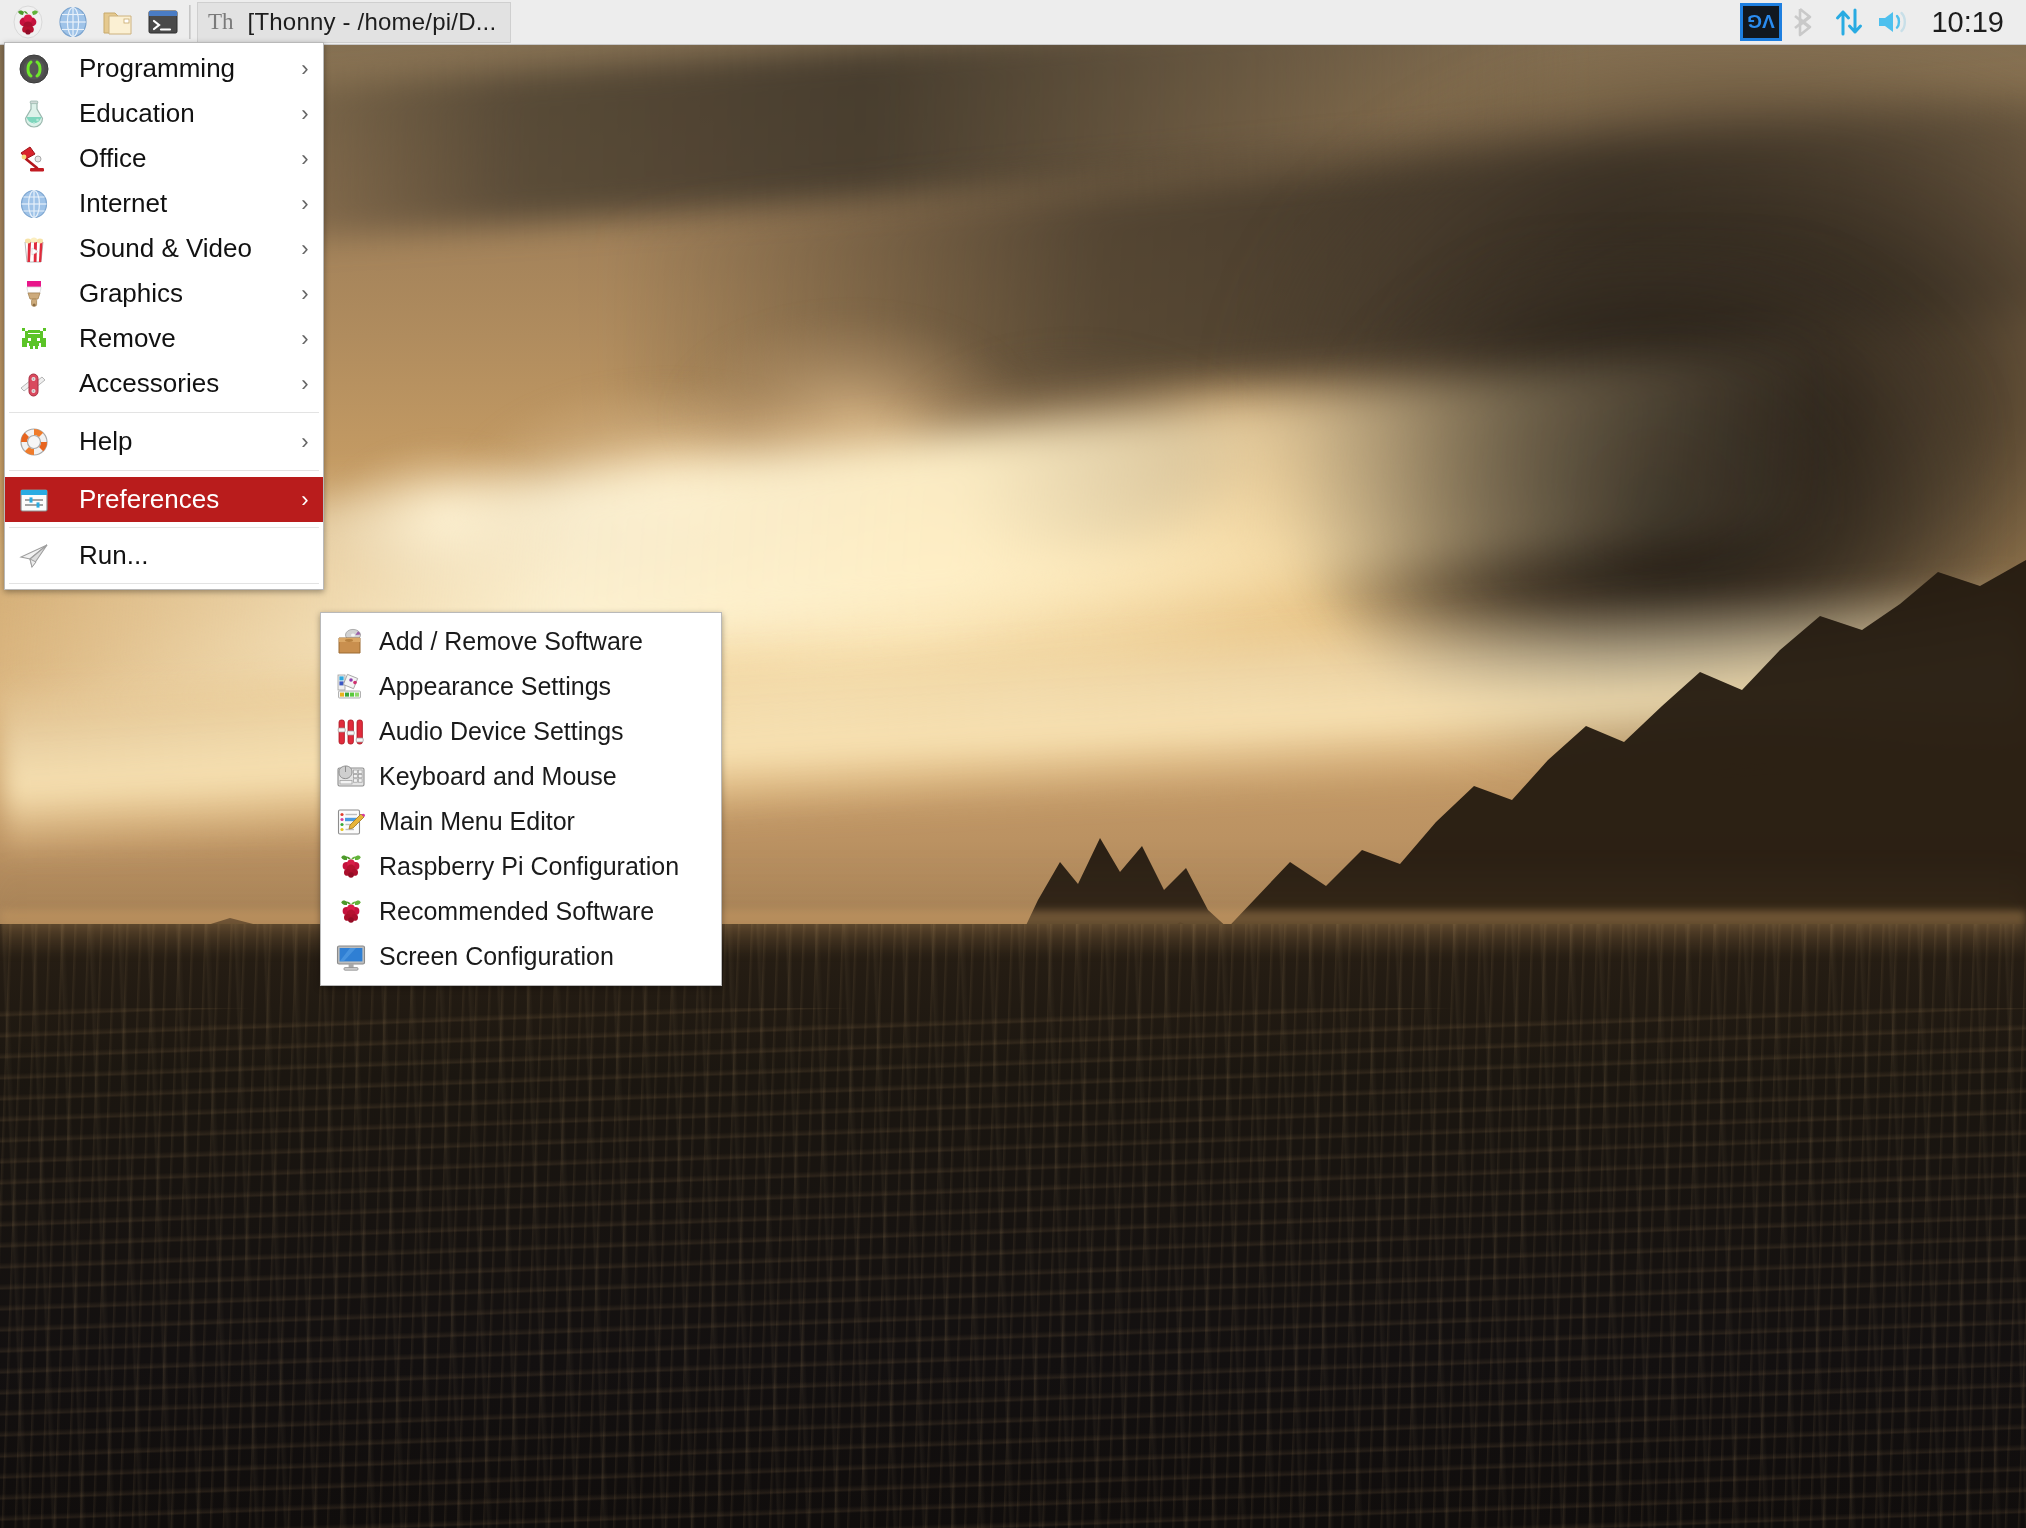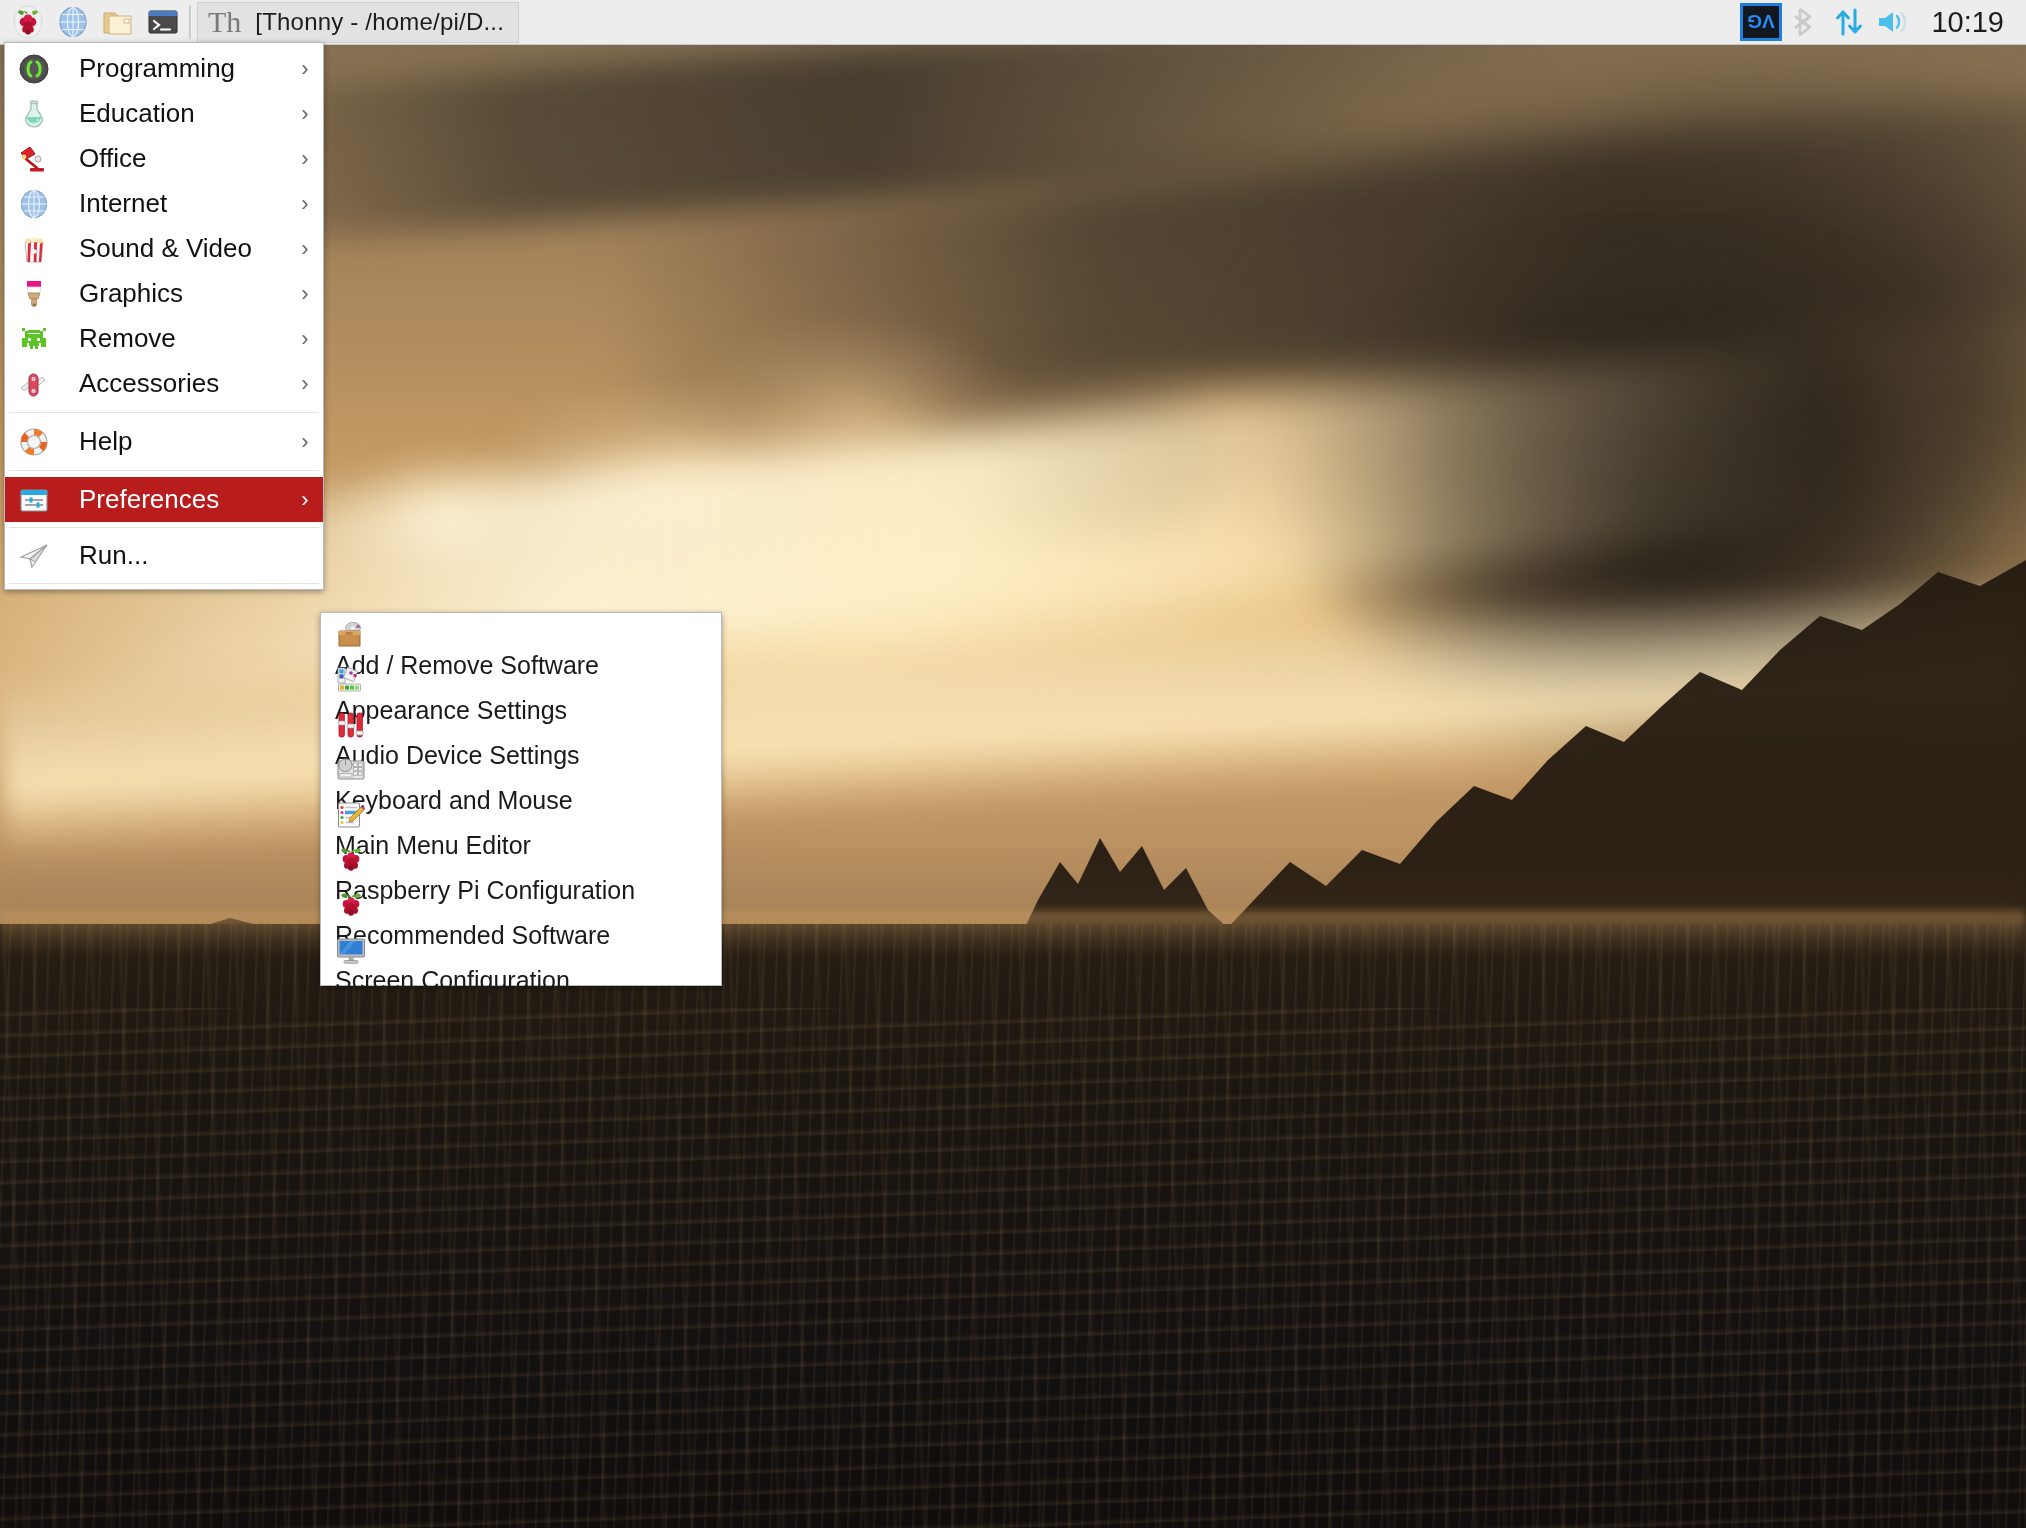--- a/index.html
+++ b/index.html
@@ -259,25 +259,24 @@
   #sub-menu {
     position:absolute; left:320px; top:612px;
     width:402px;
     background:#ffffff;
     border:1px solid #b9b9b9;
     box-shadow:0 2px 6px rgba(0,0,0,.35);
     z-index:90;
     padding:6px 0;
   }
   .smi {
-    display:flex; align-items:flex-start;
+    display:flex; align-items:center;
     height:45px;
     padding:0 10px 0 14px;
     cursor:pointer;
-    flex-direction:column;
   }
   .smi-icon {
     width:32px; height:32px; flex:0 0 32px;
     display:flex; align-items:center; justify-content:center;
     margin-right:12px;
   }
   .smi-label { font-size:25px; color:#1a1a1a; white-space:nowrap; }
 </style>
 </head>
 <body>
@@ -363,21 +362,21 @@
         <rect x="3" y="6" width="28" height="5" fill="#4a7cc4"></rect>
         <path d="M8 16l5 4-5 4" fill="none" stroke="#fff" stroke-width="2.2" stroke-linecap="round"></path>
         <line x1="15" y1="24.5" x2="24" y2="24.5" stroke="#fff" stroke-width="2.2" stroke-linecap="round"></line>
       </svg>
     </div>
   </div>
 
   <div class="tb-sep"></div>
 
   <div class="tb-task">
-    <span style="font-family:'Liberation Serif',serif;font-size:30px;color:#7a7a7a;padding:0 4px;">Th</span>
+    <span style="font-family:'Liberation Serif',serif;font-size:23px;color:#7a7a7a;padding:0 4px;">Th</span>
     <span class="tb-task-title">[Thonny  -  /home/pi/D...</span>
   </div>
 
   <div class="tb-spacer"></div>
 
   <div class="tb-tray">
 
     <div class="tb-tray-item">
       <div class="vnc-box">
         <svg width="30" height="26" viewBox="0 0 30 26">

